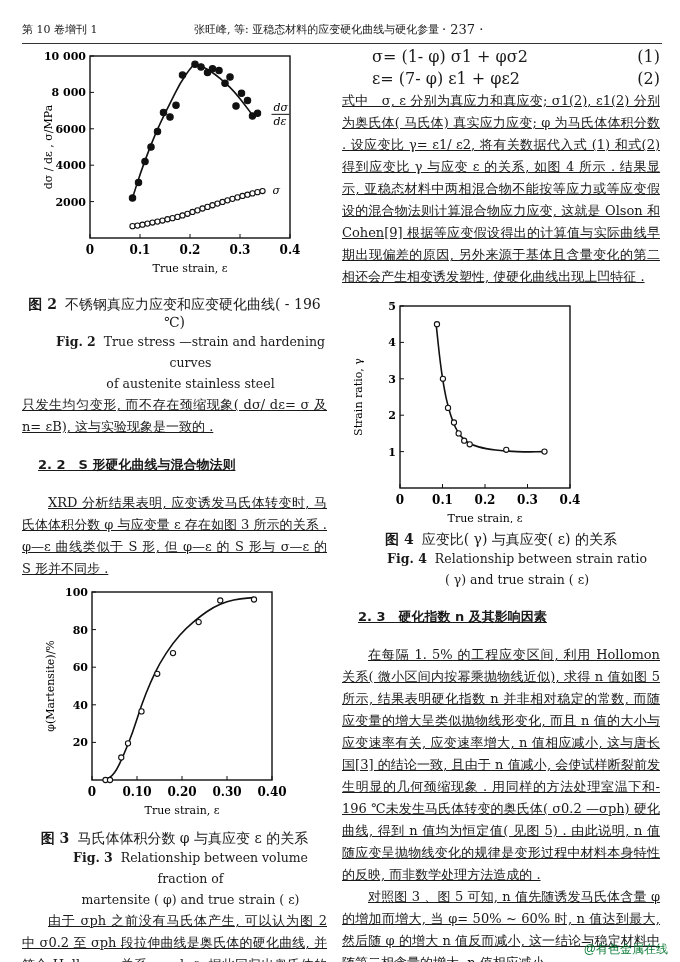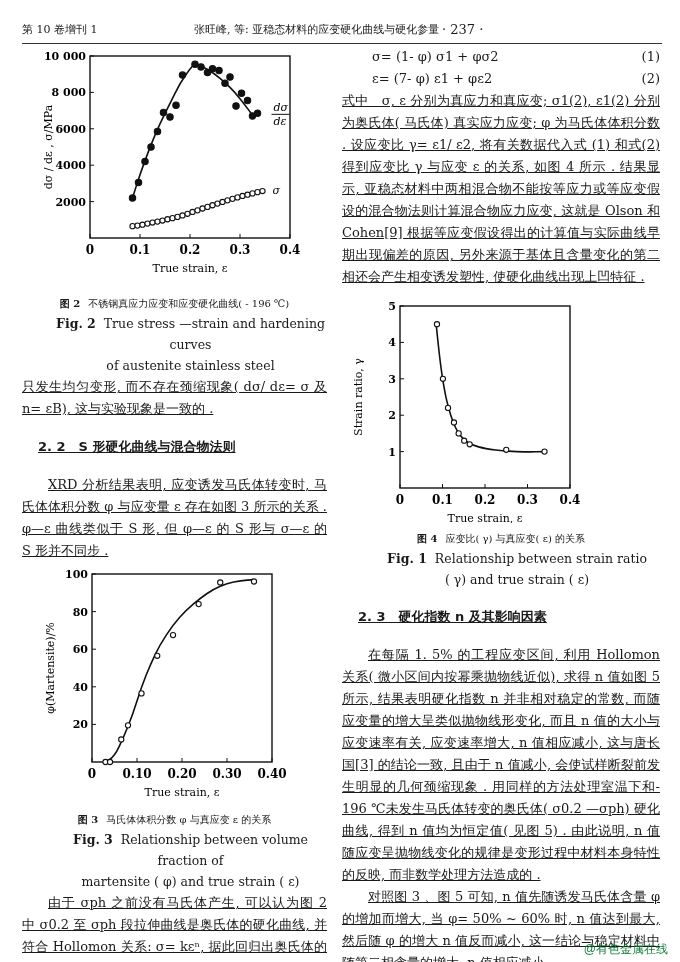--- a/index.html
+++ b/index.html
@@ -10,22 +10,22 @@
   .hdr-center { position:absolute; left:172px; top:12px; font-size:11px; white-space:nowrap; }
   .hdr-right { position:absolute; left:420px; top:12px; font-size:13px; white-space:nowrap; }
   .hdr-rule2 { position:absolute; left:22px; top:43px; width:640px; height:1px; background:#333; }
 
   .col { position:absolute; font-size:13px; line-height:22px; text-align:justify; }
   .col-left { left:22px; width:305px; }
   .col-right { left:342px; width:318px; }
   p { margin:0;text-decoration:underline; }
   .indent { text-indent:2em; }
   .sec { font-family:"DejaVu Sans", sans-serif; font-weight:bold; font-size:13px; line-height:22px; margin:16px; }
-  .eq { display:flex; justify-content:space-between; padding-left:30px; font-size:13px; line-height:22px; }
-  .cap-cn { text-align:center; font-size:10px; line-height:18px; }
+  .eq { display:flex; justify-content:space-between; padding-left:30px; font-size:16px; line-height:22px; }
+  .cap-cn { text-align:center; font-size:14px; line-height:18px; }
   .cap-cn b { font-weight:bold; margin-right:8px; }
   .cap-en { text-align:center; font-size:12.5px; line-height:21px;margin-left:32px; }
   .cap-en b { margin-right:8px; }
   .fig { position:relative; }
   svg text { font-family:"DejaVu Serif", serif; }
   .watermark { position:absolute; right:12px; bottom:4px; color:#15803d; font-size:12px;
                font-family:Liberation Sans, sans-serif; }
 </style>
 </head>
 <body>
@@ -222,21 +222,21 @@
         <circle cx="122.175" cy="142.68" r="2.6" fill="#fff" stroke="#111" stroke-width="1.1"></circle>
         <circle cx="127.7" cy="146.32" r="2.6" fill="#fff" stroke="#111" stroke-width="1.1"></circle>
         <circle cx="164.25" cy="151.78" r="2.6" fill="#fff" stroke="#111" stroke-width="1.1"></circle>
         <circle cx="202.5" cy="153.6" r="2.6" fill="#fff" stroke="#111" stroke-width="1.1"></circle>
       </svg>
   </div>
   <div class="cap-cn">
     <b>图 4</b><span>应变比( γ) 与真应变( ε) 的关系</span>
   </div>
   <div class="cap-en">
-    <b>Fig. 1</b><span>Relationship between strain ratio</span><br>
+    <b>Fig. 4</b><span>Relationship between strain ratio</span><br>
     <span>( γ) and true strain ( ε)</span>
   </div>
   <p class="sec">2. 3　硬化指数 n 及其影响因素</p>
   <p class="indent">在每隔 1. 5% 的工程应变区间, 利用 Hollomon 关系( 微小区间内按幂乘抛物线近似), 求得 n 值如图 5 所示, 结果表明硬化指数 n 并非相对稳定的常数, 而随应变量的增大呈类似抛物线形变化, 而且 n 值的大小与应变速率有关, 应变速率增大, n 值相应减小, 这与唐长国[3] 的结论一致, 且由于 n 值减小, 会使试样断裂前发生明显的几何颈缩现象 . 用同样的方法处理室温下和- 196 ℃未发生马氏体转变的奥氏体( σ0.2 —σph) 硬化曲线, 得到 n 值均为恒定值( 见图 5) . 由此说明, n 值随应变呈抛物线变化的规律是变形过程中材料本身特性的反映, 而非数学处理方法造成的 .</p>
   <p class="indent">对照图 3 、图 5 可知, n 值先随诱发马氏体含量 φ 的增加而增大, 当 φ= 50% ~ 60% 时, n 值达到最大, 然后随 φ 的增大 n 值反而减小, 这一结论与稳定材料中随第二相含量的增大, n 值相应减小</p>
 </div>
 
 <div class="watermark">@有色金属在线</div>
 
 </body></html>

